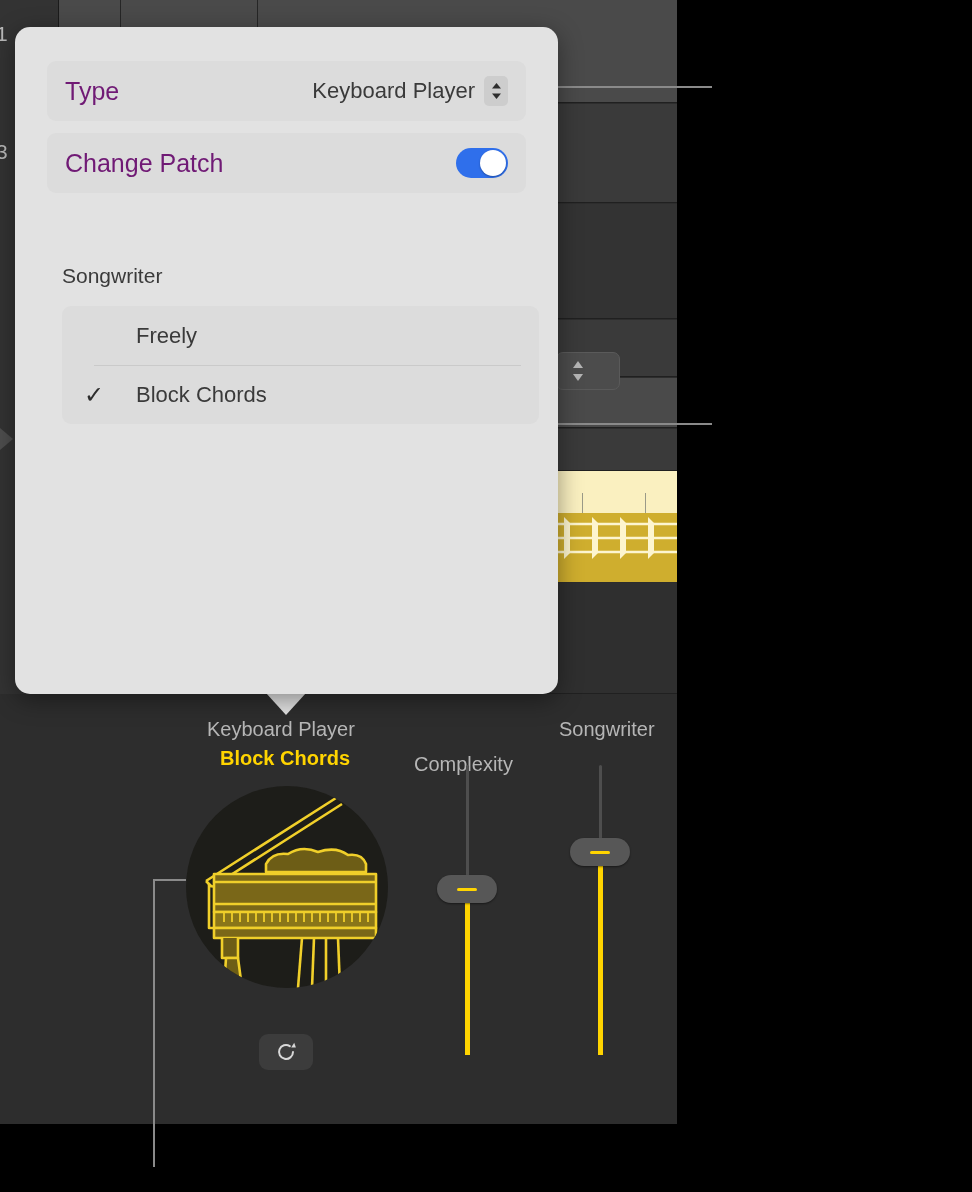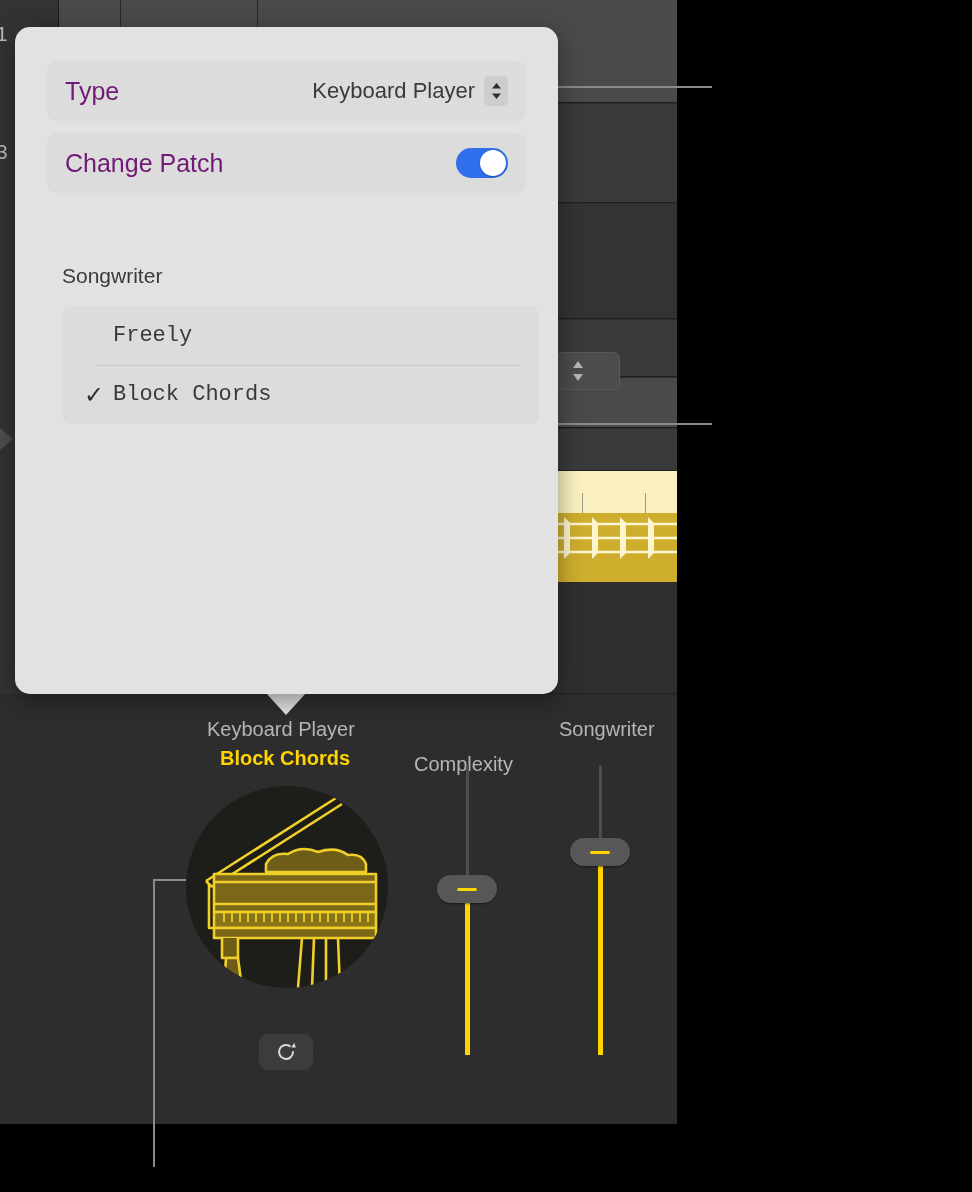--- a/index.html
+++ b/index.html
@@ -291,24 +291,23 @@
   }
   .style-check {
     position: absolute;
     left: 18px;
     width: 28px;
     color: #2e2e2e;
     font-size: 24px;
     text-align: center;
   }
   .style-label {
-    margin-left: 51px;
+    margin-left: 74px;
     color: #3a3a3a;
     font-size: 22px;
-    font-family: Liberation Mono, monospace;
   }
 </style>
 </head>
 <body>
 
 <div id="app-window">
 
   <div class="track-lane lane-a" style="top:0px;height:103px;">
     <div class="lane-vline" style="left:62px;"></div>
     <div class="lane-vline" style="left:199px;"></div>

